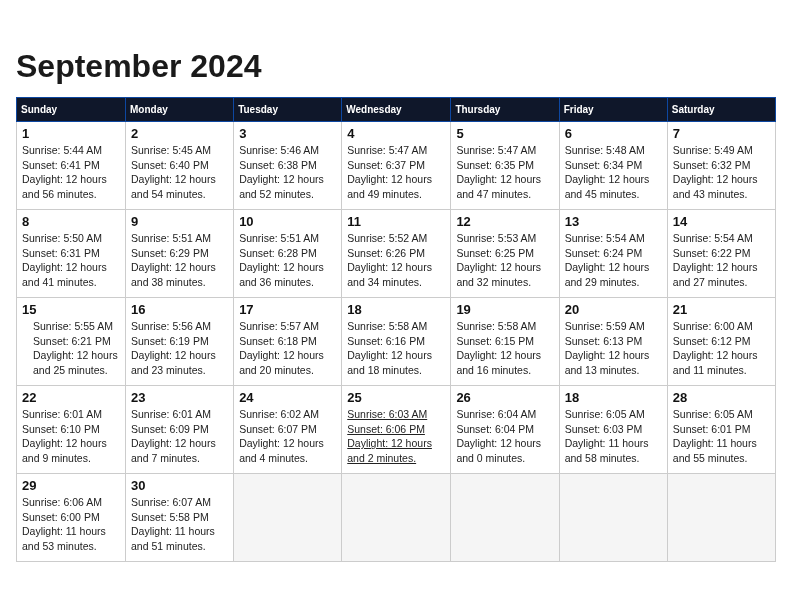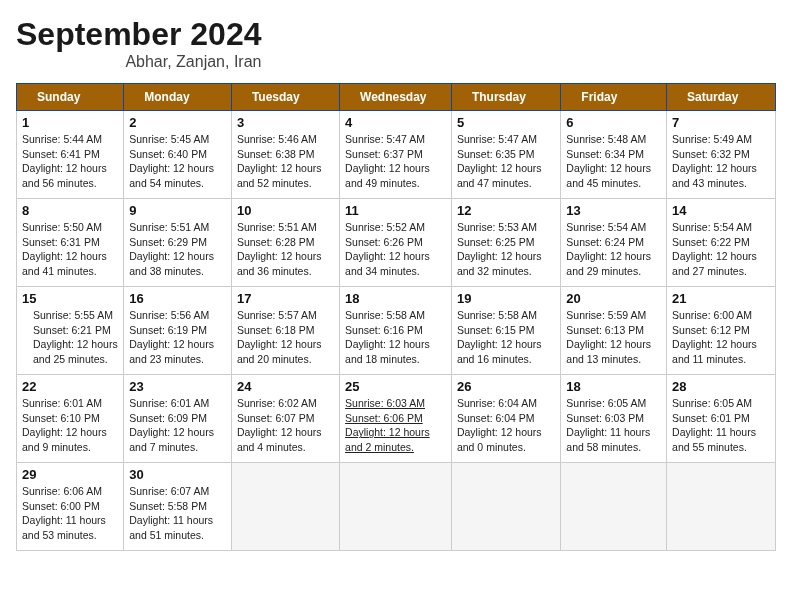--- a/index.html
+++ b/index.html
@@ -21,36 +21,37 @@
       flex-direction: column;
       align-items: flex-start;
     }
     .title-block {
       text-align: right;
     }
     .month-title {
       font-size: 32px;
       font-weight: bold;
       color: #1a1a1a;
+      margin-top: 32px;
     }
     .location-title {
       font-size: 16px;
       color: #444;
     }
     .calendar {
       width: 100%;
       border-collapse: collapse;
       font-size: 11px;
     }
     .calendar th {
-      background: #a16207;
+      background: #0f172a;
       color: #fff;
-      padding: 6px 20px;
+      padding: 6px 4px;
       text-align: left;
-      font-size: 12px;
+      font-size: 10px;
       font-weight: bold;
       border: 1px solid #0d47a1;
     }
     .calendar td {
       vertical-align: top;
       padding: 4px 5px;
       border: 1px solid #ccc;
       width: 113px;
       min-height: 80px;
       background: #fff;
@@ -70,21 +71,20 @@
       line-height: 1.4;
     }
     tr.week-row td { height: 88px; }
   </style>
 </head>
 <body>
 
 <div class="header">
   <div class="title-block">
     <div class="month-title">September 2024</div>
-    <div class="location-title">Abhar, Zanjan, Iran</div>
   </div>
 </div>
 
 <table class="calendar">
   <thead>
     <tr>
     <th>Sunday</th>
         <th>Monday</th>
         <th>Tuesday</th>
         <th>Wednesday</th>

